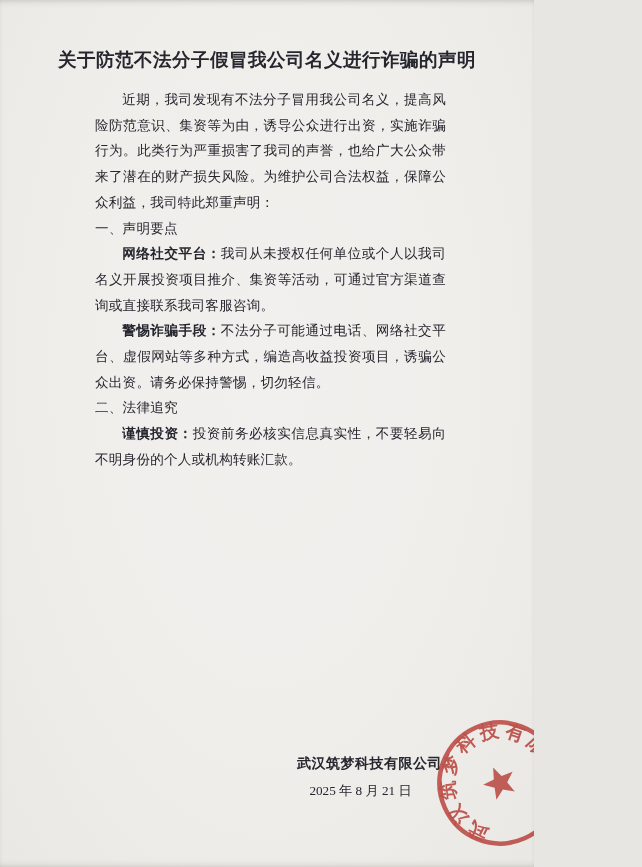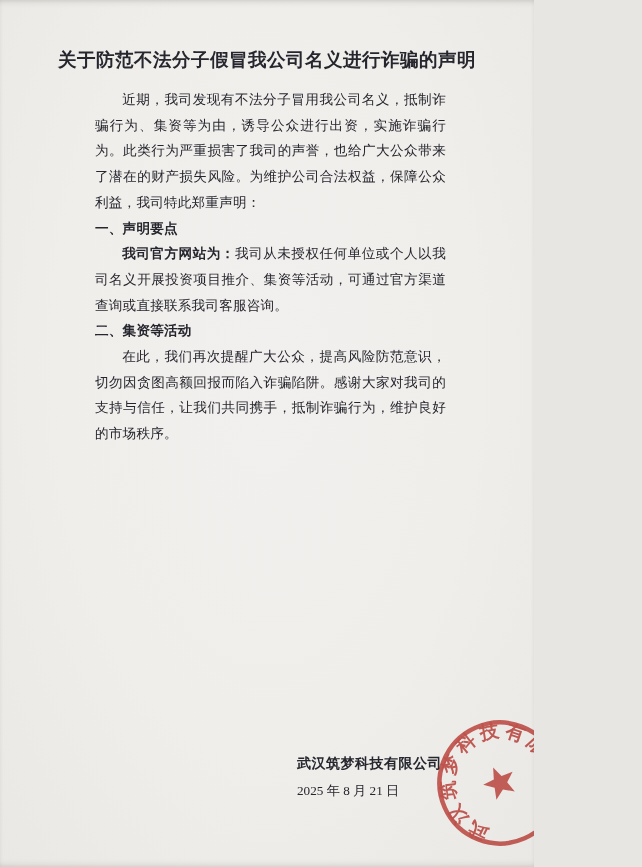--- a/index.html
+++ b/index.html
@@ -26,61 +26,62 @@
     letter-spacing: 0.5px;
   }
   .doc-body {
     margin: 0 88px 0 95px;
     font-size: 13.6px;
     line-height: 25.7px;
     text-align: justify;
     letter-spacing: 0.2px;
   }
   .doc-body p { margin: 0; text-indent: 2em; }
-  .doc-body p.heading { text-indent: 0; font-weight: bold; }
+  .doc-body p.heading { text-indent: 0; font-weight: normal; }
   .lead { font-weight: bold; }
   .sign {
     position: absolute;
     top: 751px; right: 92px;
     line-height: 26px;
     text-align: right;
   }
   .sign .company {
     font-size: 14px;
     font-weight: bold;
     letter-spacing: 0.5px;
   }
   .sign .date {
     font-size: 13.2px;
-    text-align: left;
+    text-align: center;
     padding-right: 18px;
     margin-top: 1px;
   }
   .seal {
     position: absolute;
     left: 418px; top: 701px;
     width: 164px; height: 164px;
     mix-blend-mode: multiply;
     opacity: 0.88;
     pointer-events: none;
   }
 </style>
 </head>
 <body>
 
 <div class="paper">
 
   <h1 class="title">关于防范不法分子假冒我公司名义进行诈骗的声明</h1>
 
   <div class="doc-body">
-    <p><span>近期，我司发现有不法分子冒用我公司名义，抵制诈骗行为、集资等为由，诱导公众进行出资，实施诈骗行为。此类行为严重损害了我司的声誉，也给广大公众带来了潜在的财产损失风险。为维护公司合法权益，保障公众利益，我司特此郑重声明：</span></p>
+    <p><span>近期，我司发现有不法分子冒用我公司名义，提高风险防范意识、集资等为由，诱导公众进行出资，实施诈骗行为。此类行为严重损害了我司的声誉，也给广大公众带来了潜在的财产损失风险。为维护公司合法权益，保障公众利益，我司特此郑重声明：</span></p>
     <p class="heading"><span>一、声明要点</span></p>
-    <p><span class="lead">我司官方网站为：</span><span>我司从未授权任何单位或个人以我司名义开展投资项目推介、集资等活动，可通过官方渠道查询或直接联系我司客服咨询。</span></p>
-    <p class="heading"><span>二、集资等活动</span></p>
-    <p><span>在此，我们再次提醒广大公众，提高风险防范意识，切勿因贪图高额回报而陷入诈骗陷阱。感谢大家对我司的支持与信任，让我们共同携手，抵制诈骗行为，维护良好的市场秩序。</span></p>
+    <p><span class="lead">网络社交平台：</span><span>我司从未授权任何单位或个人以我司名义开展投资项目推介、集资等活动，可通过官方渠道查询或直接联系我司客服咨询。</span></p>
+    <p><span class="lead">警惕诈骗手段：</span><span>不法分子可能通过电话、网络社交平台、虚假网站等多种方式，编造高收益投资项目，诱骗公众出资。请务必保持警惕，切勿轻信。</span></p>
+    <p class="heading"><span>二、法律追究</span></p>
+    <p><span class="lead">谨慎投资：</span><span>投资前务必核实信息真实性，不要轻易向不明身份的个人或机构转账汇款。</span></p>
   </div>
 
   <div class="sign">
     <div class="company">武汉筑梦科技有限公司</div>
     <div class="date">2025 年 8 月 21 日</div>
   </div>
 
   <svg class="seal" viewBox="0 0 160 160" xmlns="http://www.w3.org/2000/svg" xmlns:xlink="http://www.w3.org/1999/xlink">
     <g transform="rotate(-24 80 80)" fill="none">
       <circle cx="80" cy="80" r="59" stroke="#c5403a" stroke-width="4.4" opacity="0.92"></circle>

